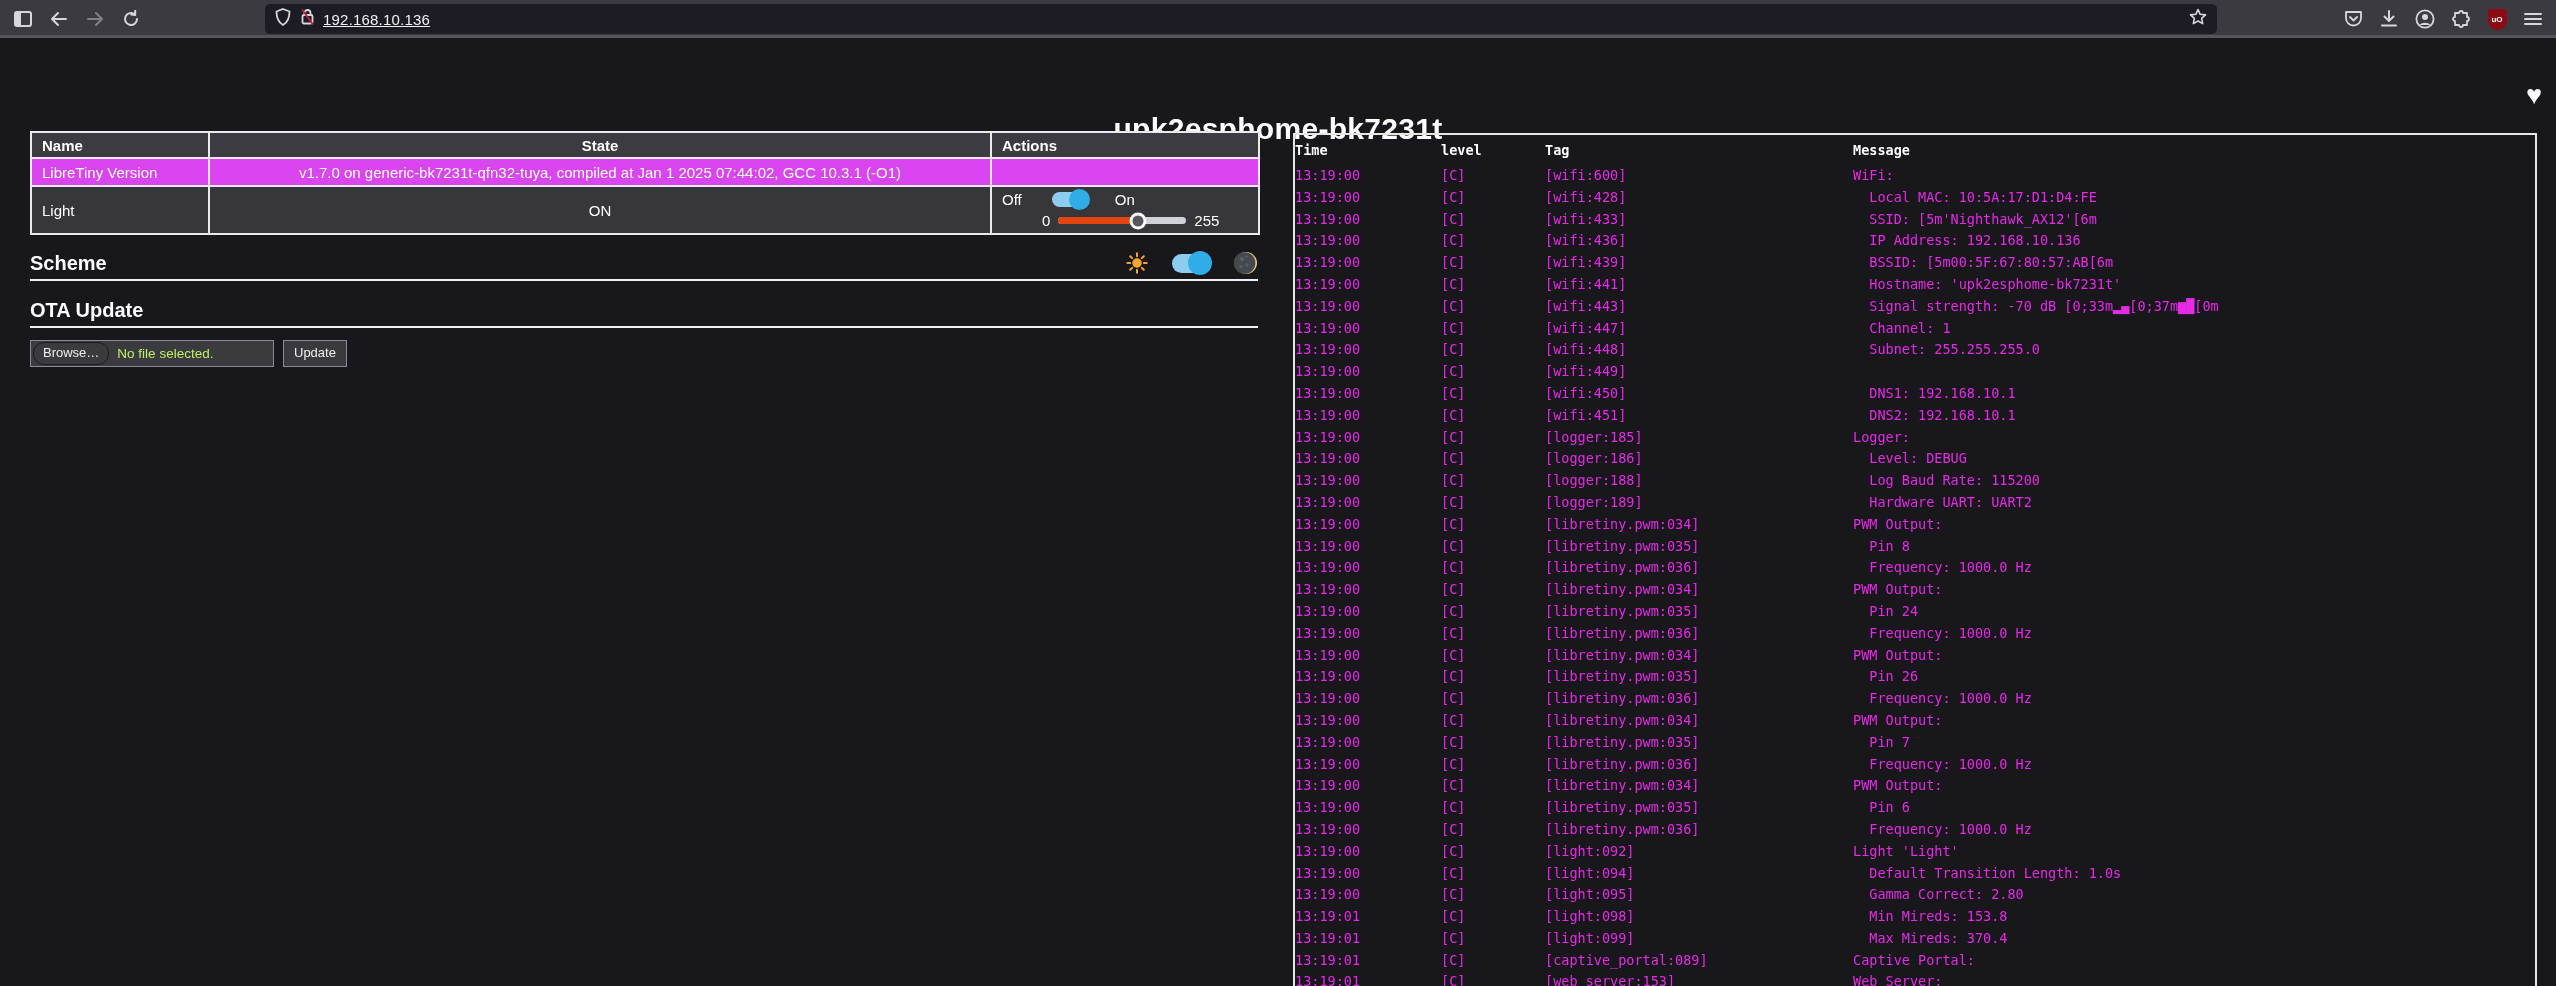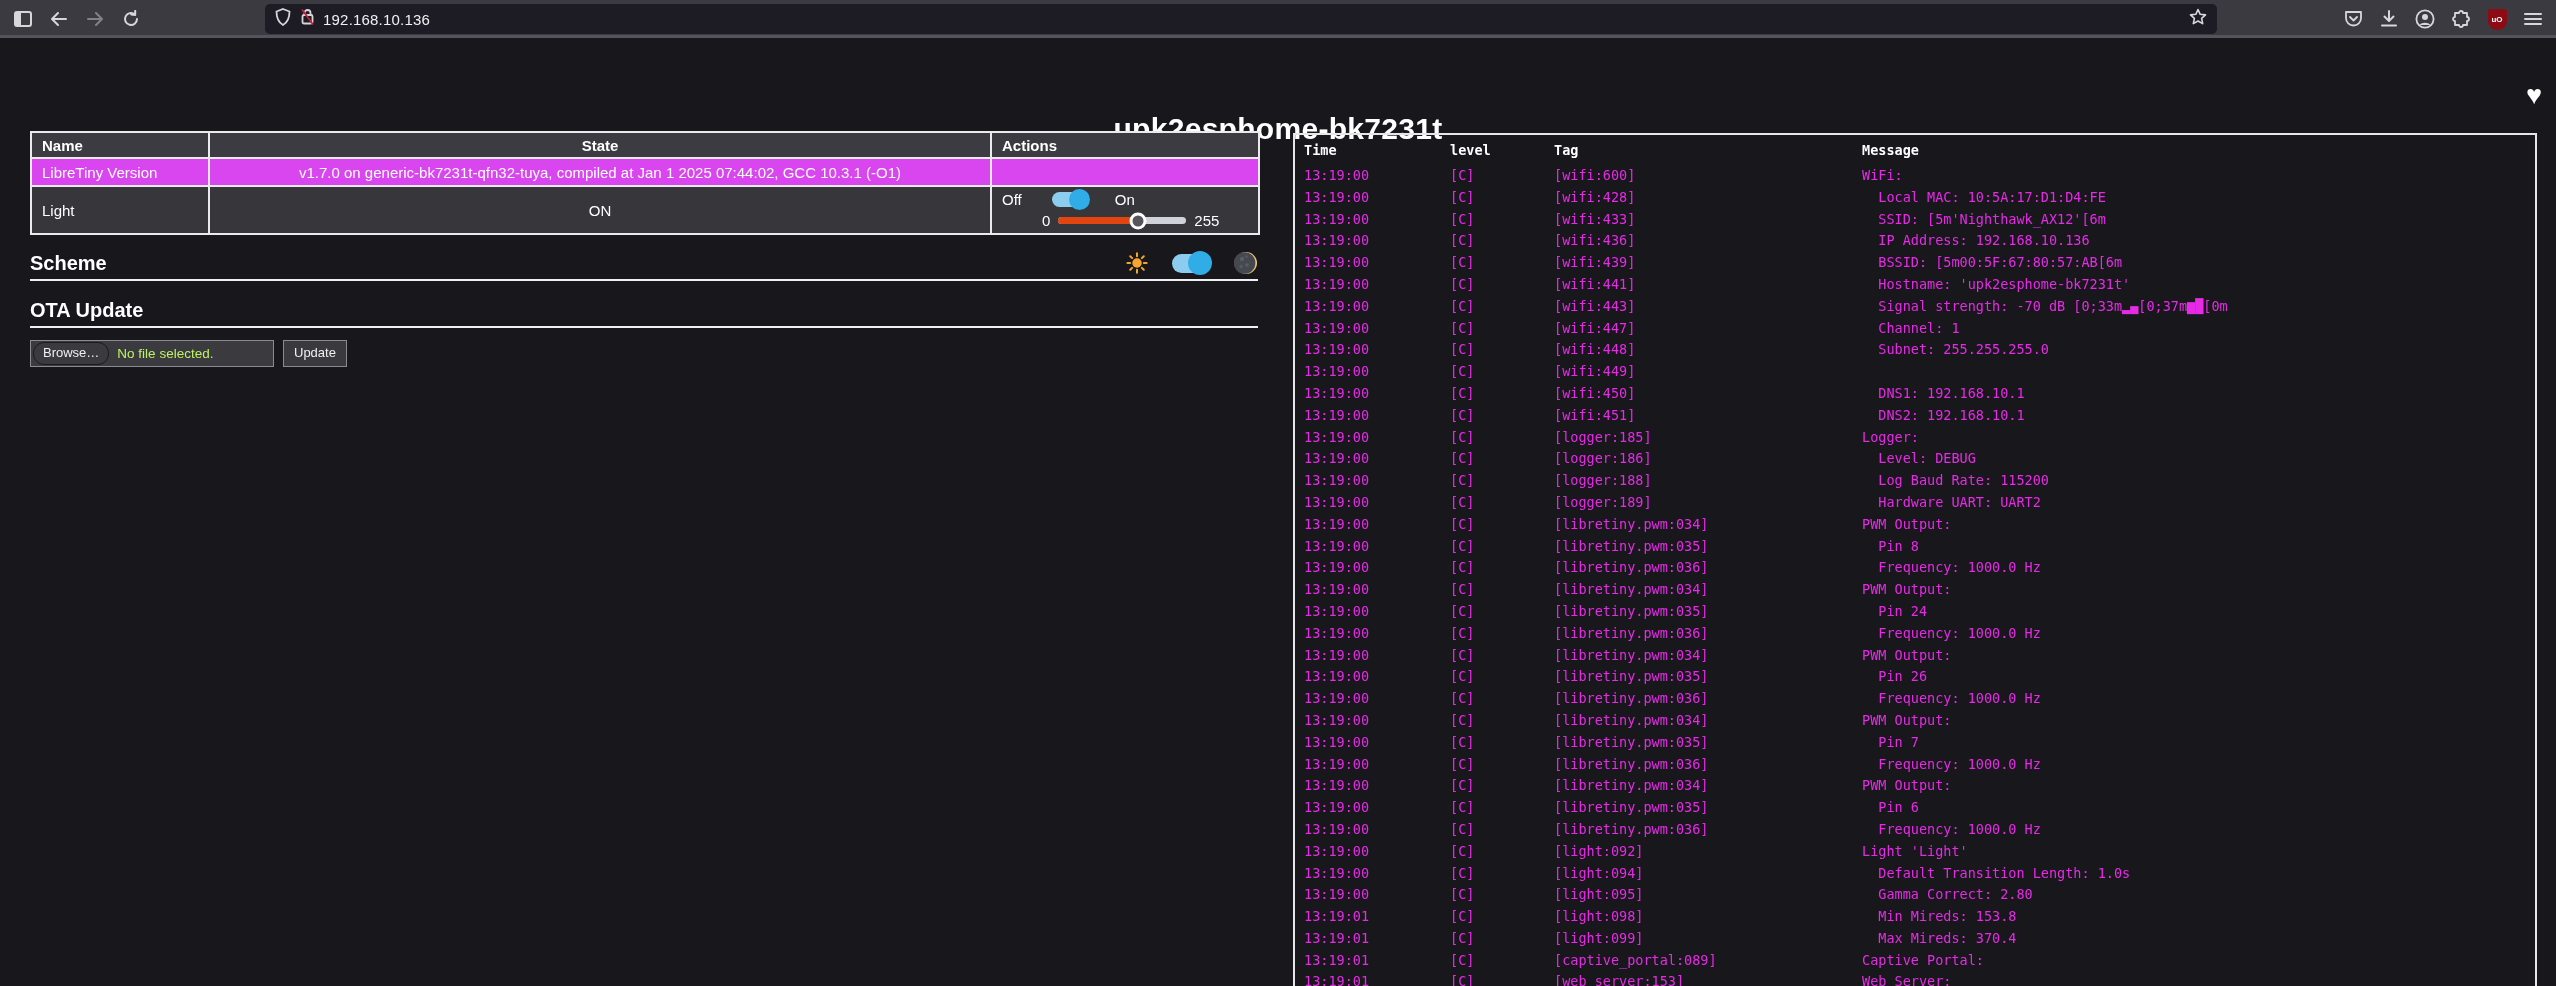--- a/index.html
+++ b/index.html
@@ -18,21 +18,21 @@
     position:absolute; top:4px; width:30px; height:30px; border-radius:5px;
     display:flex; align-items:center; justify-content:center; color:#d6d6db;
   }
   .bb-icon svg { display:block; }
   .dim { opacity:.45; }
   .urlbar {
     position:absolute; left:265px; top:4px; width:1952px; height:30px;
     background:#1d1c24; border-radius:5px; display:flex; align-items:center;
     padding:0 10px; color:#f0f0f3;
   }
-  .urlbar .addr { font-size:15px; margin-left:8px; letter-spacing:.2px; }
+  .urlbar .addr { font-size:15px; margin-left:8px; letter-spacing:.2px;text-decoration:underline; }
   .urlbar .spacer { flex:1; }
   .ublock-shield {
     width:19px; height:21px; background:#8c0b14;
     border-radius:3px 3px 9px 9px; display:flex; align-items:center; justify-content:center;
     color:#fff; font-size:8px; font-weight:bold;
   }
 
   
   .page-title {
     position:absolute; left:0; top:92px; width:2556px; text-align:center;
@@ -91,21 +91,20 @@
   .update-btn {
     margin-left:9px; background:#39393e; border:1px solid #8a8a92; border-radius:0;
     color:#f0f0f2; font-size:13px; padding:4px 10px; line-height:1.3;
   }
 
   
   .log-panel {
     position:absolute; left:1293px; top:133px; width:1244px; height:853px;
     border:2px solid #e6e6ea; border-bottom:none; overflow:hidden;
     font-family:"DejaVu Sans Mono", monospace; font-size:13.5px;
-    padding-left:9px;
   }
   .log-header, .log-row {
     display:grid; grid-template-columns:146px 104px 308px 1fr; align-items:baseline;
   }
   .log-header { padding-top:7px; height:30px; font-weight:bold; color:#fff; }
   .log-row { line-height:21.8px; color:#e62ae6; white-space:pre; }
 </style>
 </head>
 <body>
 

